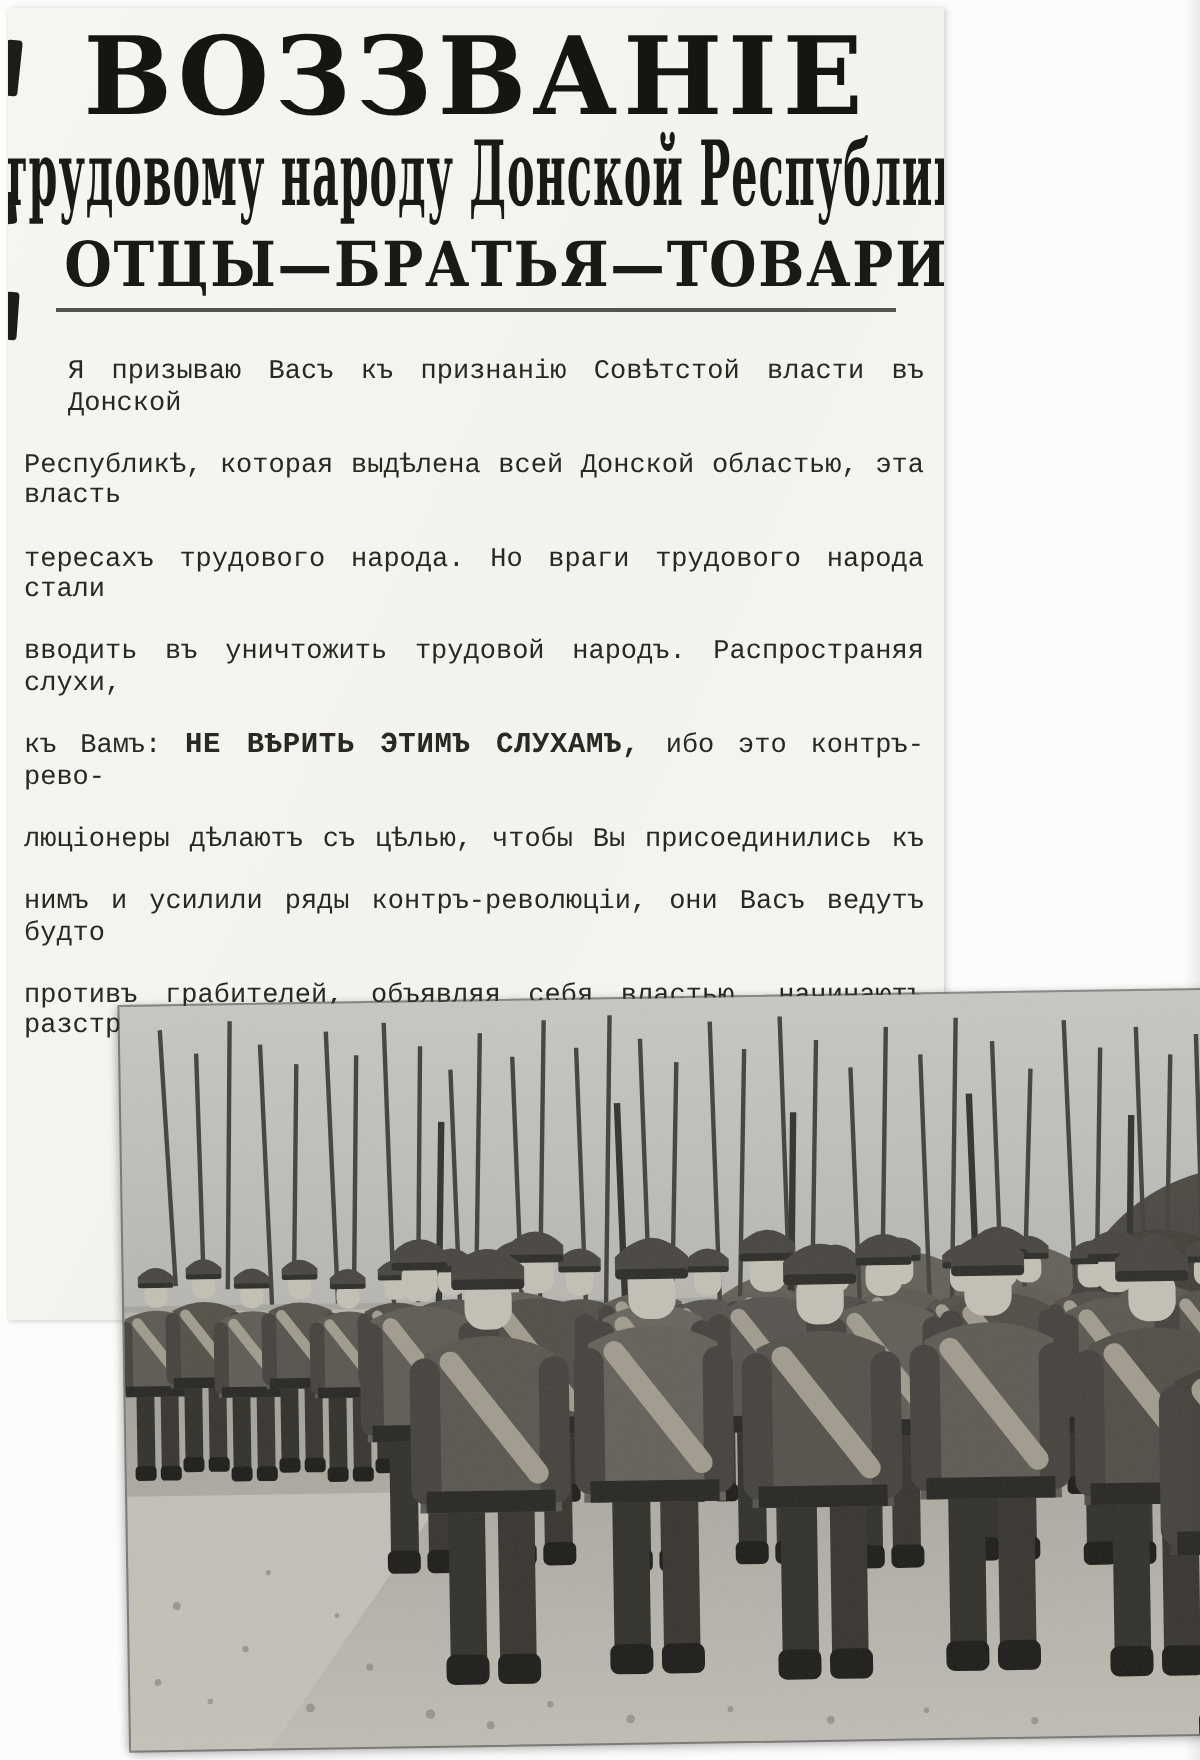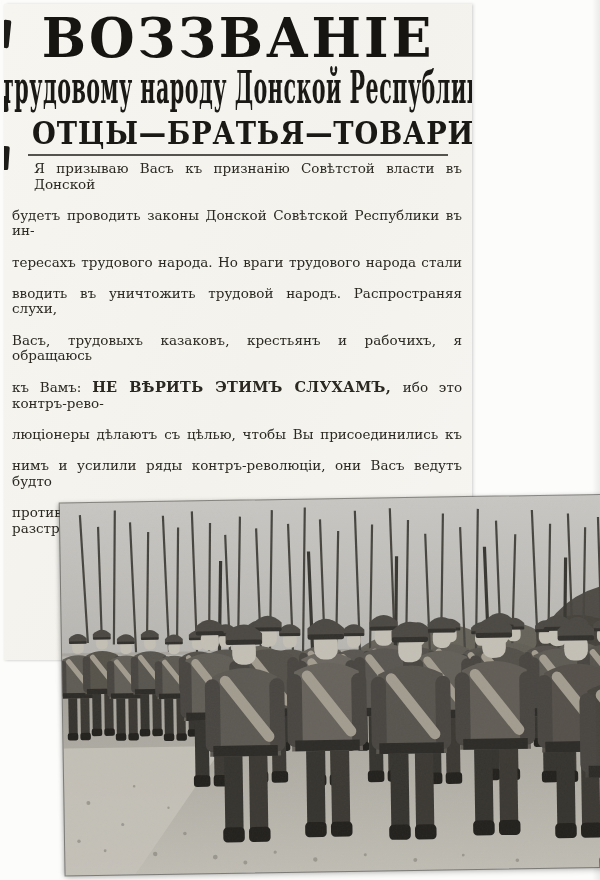--- a/index.html
+++ b/index.html
@@ -31,22 +31,22 @@
     color:#1b1915;white-space:nowrap;
     transform:scaleX(.47) scaleY(1.02);transform-origin:left center;margin-left:-3px;
     letter-spacing:1px;
   }
   .salutation{
     margin-top:4px;text-align:center;font-weight:bold;font-size:31px;line-height:32px;
     color:#1b1915;white-space:nowrap;transform:scaleX(.88);transform-origin:center;
     letter-spacing:1px;
   }
   .heading-rule{width:420px;height:2px;background:#2c2a25;margin:5px auto 0;opacity:.8;}
-  .copy{margin-top:5px;padding:0 10px 0 8px;font-size:13.5px;line-height:15.6px;
-    color:#2a2821;}
+  .copy{margin-top:23px;padding:0 10px 0 8px;font-size:13.5px;line-height:15.6px;
+    color:#2a2821;font-family:Liberation Mono, monospace;}
   .jline{text-align:justify;}
   .jline::after{content:"";display:inline-block;width:100%;height:0;}
   .indent{padding-left:22px;}
   .inlinehead{font-weight:bold;font-size:14.5px;letter-spacing:.3px;}
   
   .photo{
     position:absolute;left:62px;top:500px;width:545px;height:372px;
     transform:rotate(-.9deg);transform-origin:40% 40%;
     outline:1px solid rgba(68,66,60,.55);
     box-shadow:0 2px 6px rgba(0,0,0,.28), -2px 0 4px rgba(0,0,0,.15);
@@ -65,24 +65,23 @@
   <div class="edge-mark m3"></div>
 
   <div class="title">ВОЗЗВАНІЕ</div>
   <div class="subtitle">трудовому народу Донской Республики.</div>
   <div class="salutation">ОТЦЫ—БРАТЬЯ—ТОВАРИЩИ!</div>
   <div class="heading-rule"></div>
 
   <div class="copy">
     <div>
       <div class="jline indent">Я призываю Васъ къ признанію Совѣтстой власти въ Донской</div>
-      <div class="jline">будетъ проводить законы Донской Совѣтской Республики въ ин-</div>
+      <div class="jline">Республикѣ, которая выдѣлена всей Донской областью, эта власть</div>
       <div class="jline">тересахъ трудового народа. Но враги трудового народа стали</div>
       <div class="jline">вводить въ уничтожить трудовой народъ. Распространяя слухи,</div>
-      <div class="jline">Васъ, трудовыхъ казаковъ, крестьянъ и рабочихъ, я обращаюсь</div>
       <div class="jline"><span>къ Вамъ: </span><span class="inlinehead">НЕ ВѢРИТЬ ЭТИМЪ СЛУХАМЪ, </span><span>ибо это контръ-рево-</span></div>
       <div class="jline">люціонеры дѣлаютъ съ цѣлью, чтобы Вы присоединились къ</div>
       <div class="jline">нимъ и усилили ряды контръ-революціи, они Васъ ведутъ будто</div>
       <div class="jline">противъ грабителей, объявляя себя властью, начинаютъ разстрѣ-</div>
 
     </div>
 
   </div>
 </div>
 

